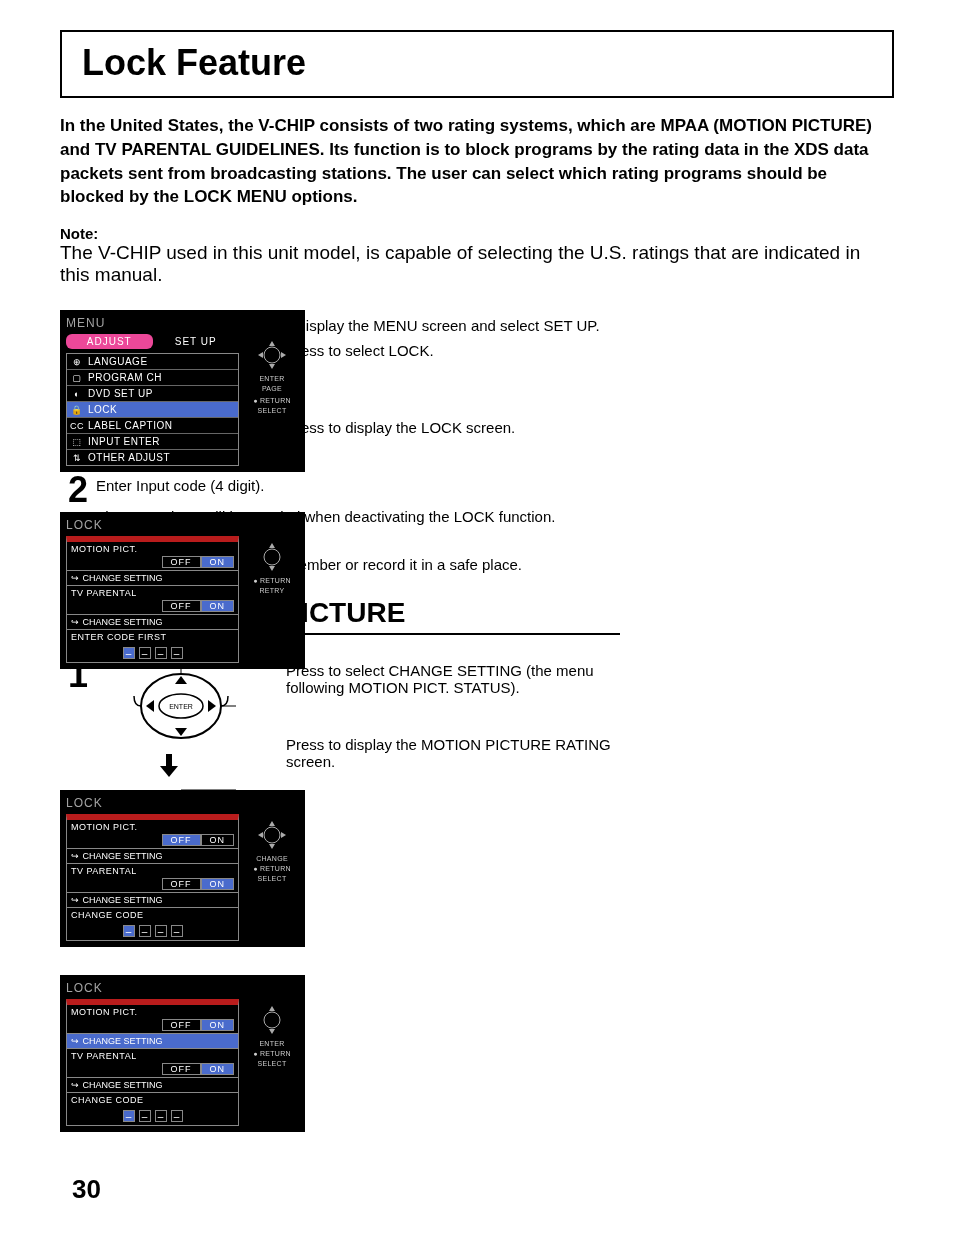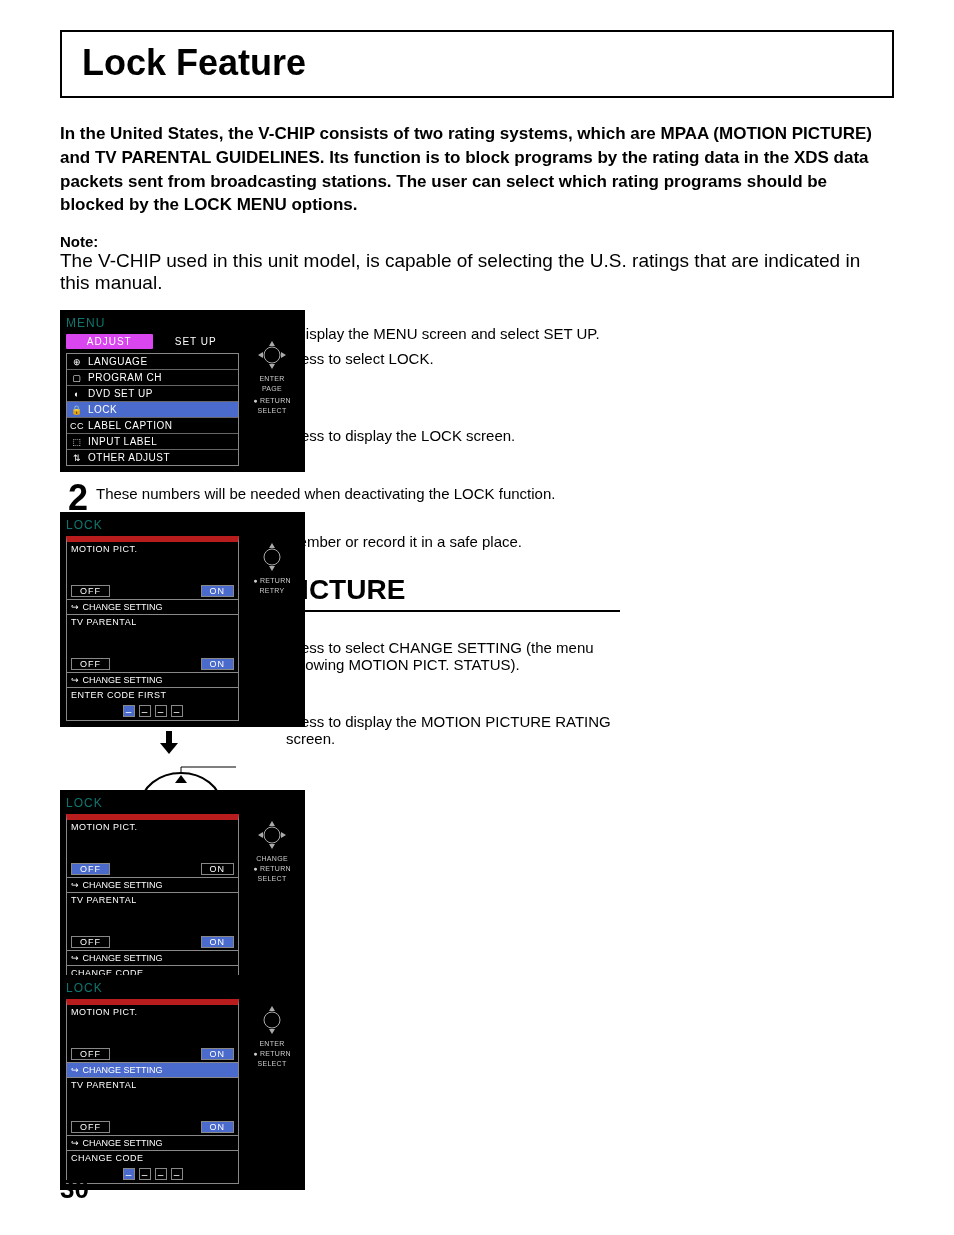--- a/index.html
+++ b/index.html
@@ -7,21 +7,21 @@
     font-family: Arial, Helvetica, sans-serif;
     background: #fff;
     width: 954px;
     height: 1235px;
     position: relative;
     padding: 30px 60px 30px 60px;
   }
   .title-frame {
     border: 2px solid #000;
     padding: 10px 20px 12px 20px;
-    margin-bottom: 24px;
+    margin-bottom: 16px;
   }
   .title-frame h1 {
     font-size: 36px;
     font-weight: bold;
   }
   .intro {
     font-size: 17px;
     font-weight: bold;
     line-height: 1.4;
     margin-bottom: 16px;
@@ -71,21 +71,21 @@
     font-size: 28px;
     font-weight: bold;
     border-bottom: 2px solid #000;
     padding-bottom: 4px;
     margin-top: 24px;
     margin-bottom: 24px;
   }
   .page-num {
     position: absolute;
     bottom: 30px;
-    left: 60px;
+    left: 72px;
     font-size: 26px;
     font-weight: bold;
   }
   
   .dpad {
     width: 110px;
     height: 80px;
     margin: 4px auto;
     position: relative;
   }
@@ -94,21 +94,21 @@
   .osd {
     position: absolute;
     width: 245px;
     background: #000;
     color: #fff;
     font-family: Arial, sans-serif;
     font-size: 11px;
     padding: 6px;
   }
   .osd-title {
-    color: #0f766e;
+    color: #a3a3a3;
     font-size: 12px;
     letter-spacing: 1px;
     margin-bottom: 4px;
   }
   .osd-inner {
     display: flex;
     gap: 6px;
   }
   .osd-menu {
     flex: 1;
@@ -118,23 +118,23 @@
     margin-bottom: 4px;
   }
   .tab {
     flex: 1;
     text-align: center;
     font-size: 10px;
     padding: 2px 0;
     letter-spacing: 1px;
   }
   .tab.active {
-    background: #d946ef;
+    background: #ec4899;
     color: #fff;
-    border-radius: 1px;
+    border-radius: 6px;
   }
   .menulist {
     border: 1px solid #888;
   }
   .menuitem {
     display: flex;
     align-items: center;
     gap: 5px;
     border-bottom: 1px solid #666;
     padding: 2px 4px;
@@ -179,24 +179,23 @@
     border-top: none;
     font-size: 9px;
   }
   .lock-row:first-child { border-top: 6px solid #b91c1c; }
   .lr-label {
     padding: 2px 4px;
     letter-spacing: 0.5px;
   }
   .lr-toggle {
     display: flex;
-    justify-content: space-between;
+    justify-content: flex-end;
     padding: 0 4px 2px 4px;
     gap: 0;
-    margin-top: 29px;
   }
   .tg {
     border: 1px solid #888;
     padding: 0 8px;
     font-size: 9px;
     letter-spacing: 1px;
   }
   .tg.on { background: #4a6bcc; }
   .lr-change {
     display: flex;
@@ -273,20 +272,21 @@
         <p>Press to select LOCK.</p>
         <p style="margin-bottom:20px;">Press to display the LOCK screen.</p>
       </div>
     </div>
   </div>
 </div>
 
 <div class="step" style="margin-top:18px;">
   <div class="step-num">2</div>
   <div class="step-body">
+    <p style="margin-bottom:14px;">Enter Input code (4 digit).</p>
     <p style="margin-bottom:14px;">These numbers will be needed when deactivating the LOCK function.</p>
     <p class="note-label">Note:</p>
     <p>Use a code that is easy to remember or record it in a safe place.</p>
   </div>
 </div>
 
 <h2 class="section-h2">Setting MOTION PICTURE</h2>
 
 <div class="step">
   <div class="step-num">1</div>
@@ -367,21 +367,21 @@
         <div class="menuitem sel">
             <span class="mi-icon">🔒</span>
             <span>LOCK</span>
           </div>
         <div class="menuitem">
             <span class="mi-icon">CC</span>
             <span>LABEL CAPTION</span>
           </div>
         <div class="menuitem">
             <span class="mi-icon">⬚</span>
-            <span>INPUT LABEL</span>
+            <span>INPUT ENTER</span>
           </div>
         <div class="menuitem">
             <span class="mi-icon">⇅</span>
             <span>OTHER ADJUST</span>
           </div>
       </div>
     </div>
     <div class="osd-legend">
       <div class="legend-dpad">
         <svg viewBox="0 0 34 34">

